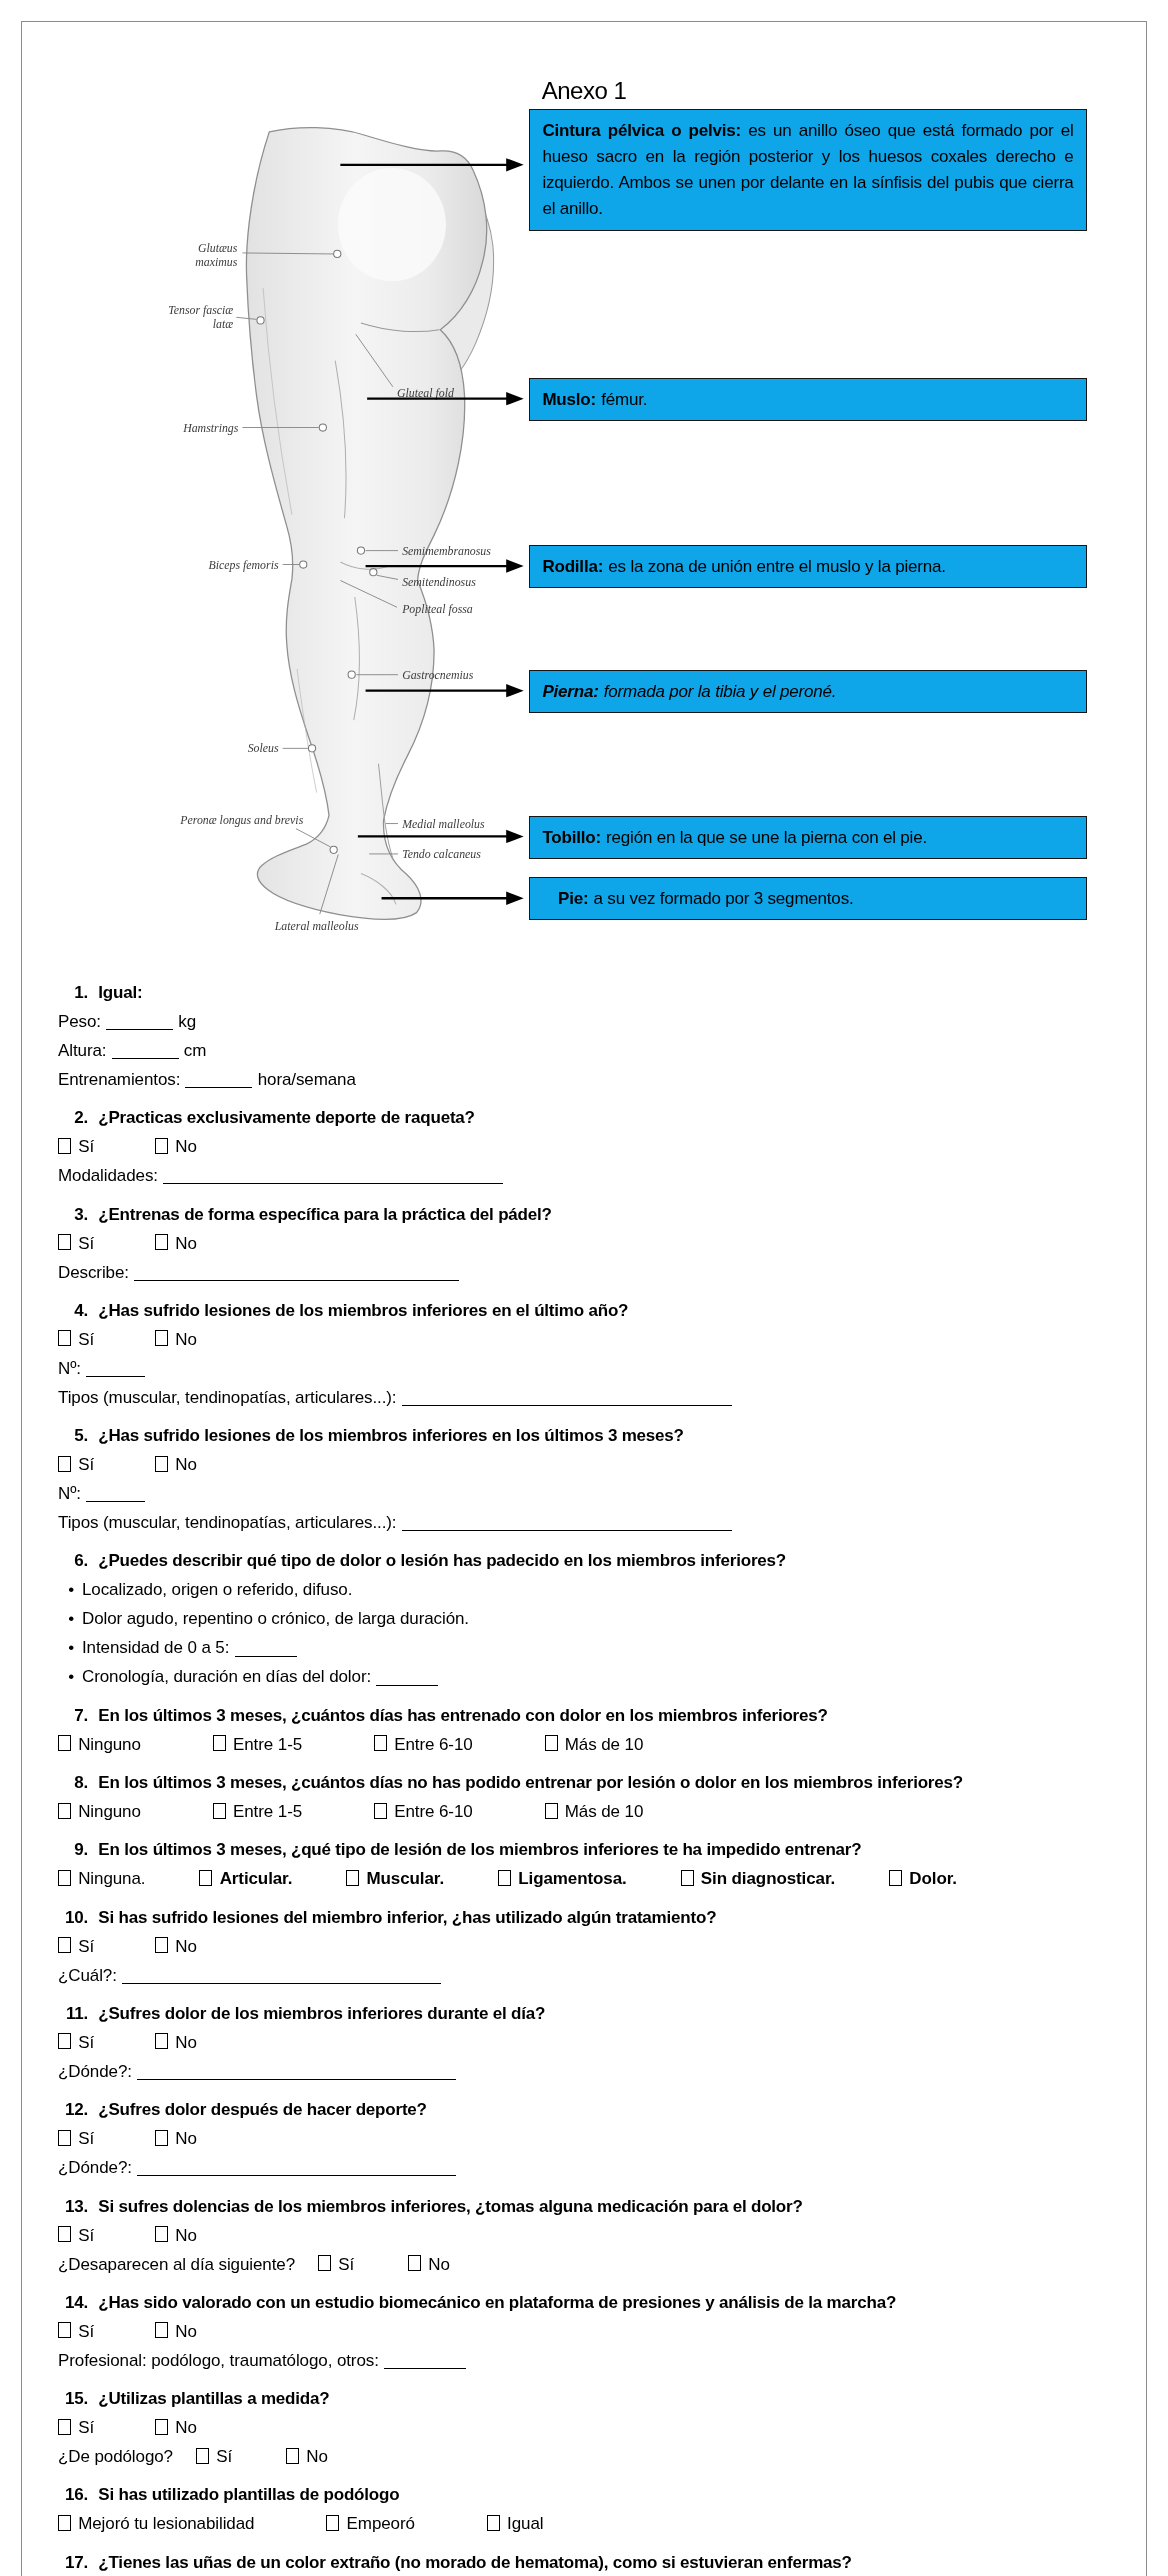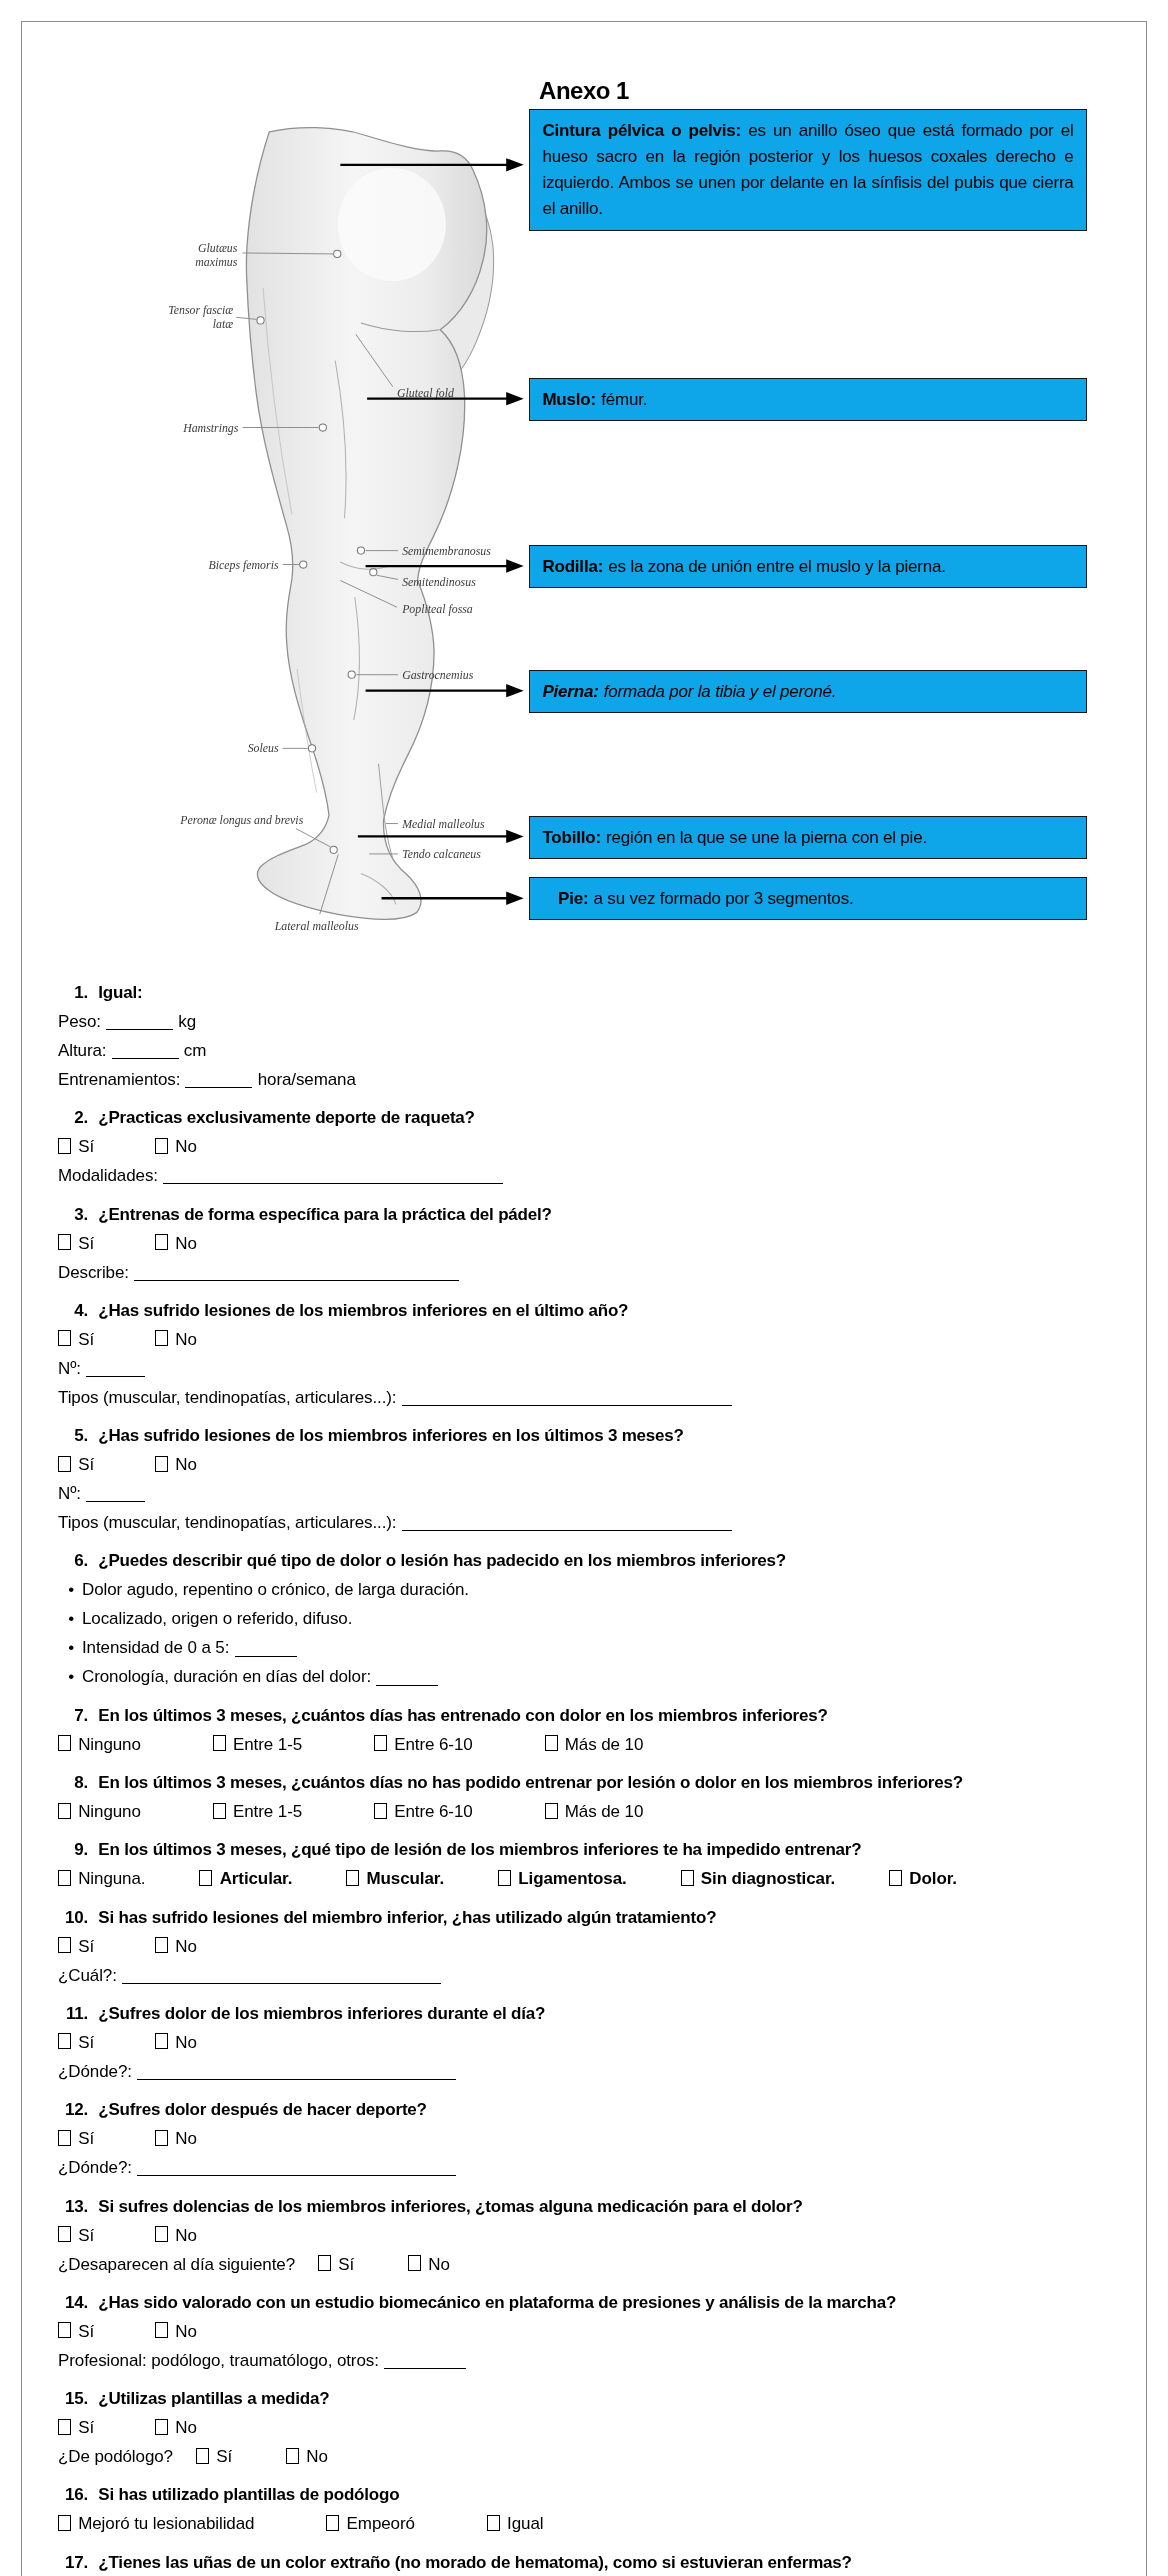--- a/index.html
+++ b/index.html
@@ -1,21 +1,21 @@
 <!DOCTYPE html>
 <html style="font-size:8.2px"><head>
 <meta charset="utf-8">
 <style>
   html,body{margin:0;padding:0;background:#fff;}
   .page{position:relative;width:1168px;height:2847px;background:#fff;overflow:hidden;
         font-family:"Liberation Sans",sans-serif;color:#000;}
   .page-frame{position:absolute;left:20.6px;top:20.6px;width:1126px;height:2812px;
         border:1.5px solid #8c8c8c;box-sizing:border-box;}
   .page-title{position:absolute;left:0;top:77px;width:100%;text-align:center;
-        font-size:24px;font-weight:bold;letter-spacing:-0.5px;}
+        font-size:24px;font-weight:normal;letter-spacing:-0.5px;}
 
   
   .callout{position:absolute;left:529px;width:558px;border:1.5px solid #161616;
         box-sizing:border-box;background:#0ea5e9;font-size:17px;line-height:26px;
         padding:8.2px 12.4px;letter-spacing:-0.2px;}
   .callout .term{font-weight:bold;}
   .callout.single{height:43px;display:flex;align-items:center;padding:0 12.4px;white-space:nowrap;}
   .callout.single .desc{margin-left:5.2px;}
   #callout-pelvis{top:109px;text-align:justify;}
   #callout-muslo{top:378px;}
@@ -209,22 +209,22 @@
         <div class="q-row"><span class="seg-label">Tipos (muscular, tendinopatías, articulares...):</span><span class="blank" style="width: 330px;"></span></div>
       </div>
       <div class="q">
         <div class="q-head"><span class="q-num">5.</span><span class="q-title">¿Has sufrido lesiones de los miembros inferiores en los últimos 3 meses?</span></div>
         <div class="q-row yn"><span class="cb-item"><span class="cb"></span><span class="cb-label">Sí</span></span><span class="cb-item"><span class="cb"></span><span class="cb-label">No</span></span></div>
         <div class="q-row"><span class="seg-label">Nº:</span><span class="blank" style="width: 59px;"></span></div>
         <div class="q-row"><span class="seg-label">Tipos (muscular, tendinopatías, articulares...):</span><span class="blank" style="width: 330px;"></span></div>
       </div>
       <div class="q">
         <div class="q-head"><span class="q-num">6.</span><span class="q-title">¿Puedes describir qué tipo de dolor o lesión has padecido en los miembros inferiores?</span></div>
+        <div class="q-row"><span class="bullet">•</span><span class="seg-label">Localizado, origen o referido, difuso.</span></div>
         <div class="q-row"><span class="bullet">•</span><span class="seg-label">Dolor agudo, repentino o crónico, de larga duración.</span></div>
-        <div class="q-row"><span class="bullet">•</span><span class="seg-label">Localizado, origen o referido, difuso.</span></div>
         <div class="q-row"><span class="bullet">•</span><span class="seg-label">Intensidad de 0 a 5:</span><span class="blank" style="width: 62px;"></span></div>
         <div class="q-row"><span class="bullet">•</span><span class="seg-label">Cronología, duración en días del dolor:</span><span class="blank" style="width: 62px;"></span></div>
       </div>
       <div class="q">
         <div class="q-head"><span class="q-num">7.</span><span class="q-title">En los últimos 3 meses, ¿cuántos días has entrenado con dolor en los miembros inferiores?</span></div>
         <div class="q-row opts"><span class="cb-item"><span class="cb"></span><span class="cb-label">Ninguno</span></span><span class="cb-item"><span class="cb"></span><span class="cb-label">Entre 1-5</span></span><span class="cb-item"><span class="cb"></span><span class="cb-label">Entre 6-10</span></span><span class="cb-item"><span class="cb"></span><span class="cb-label">Más de 10</span></span></div>
       </div>
       <div class="q">
         <div class="q-head"><span class="q-num">8.</span><span class="q-title">En los últimos 3 meses, ¿cuántos días no has podido entrenar por lesión o dolor en los miembros inferiores?</span></div>
         <div class="q-row opts"><span class="cb-item"><span class="cb"></span><span class="cb-label">Ninguno</span></span><span class="cb-item"><span class="cb"></span><span class="cb-label">Entre 1-5</span></span><span class="cb-item"><span class="cb"></span><span class="cb-label">Entre 6-10</span></span><span class="cb-item"><span class="cb"></span><span class="cb-label">Más de 10</span></span></div>

